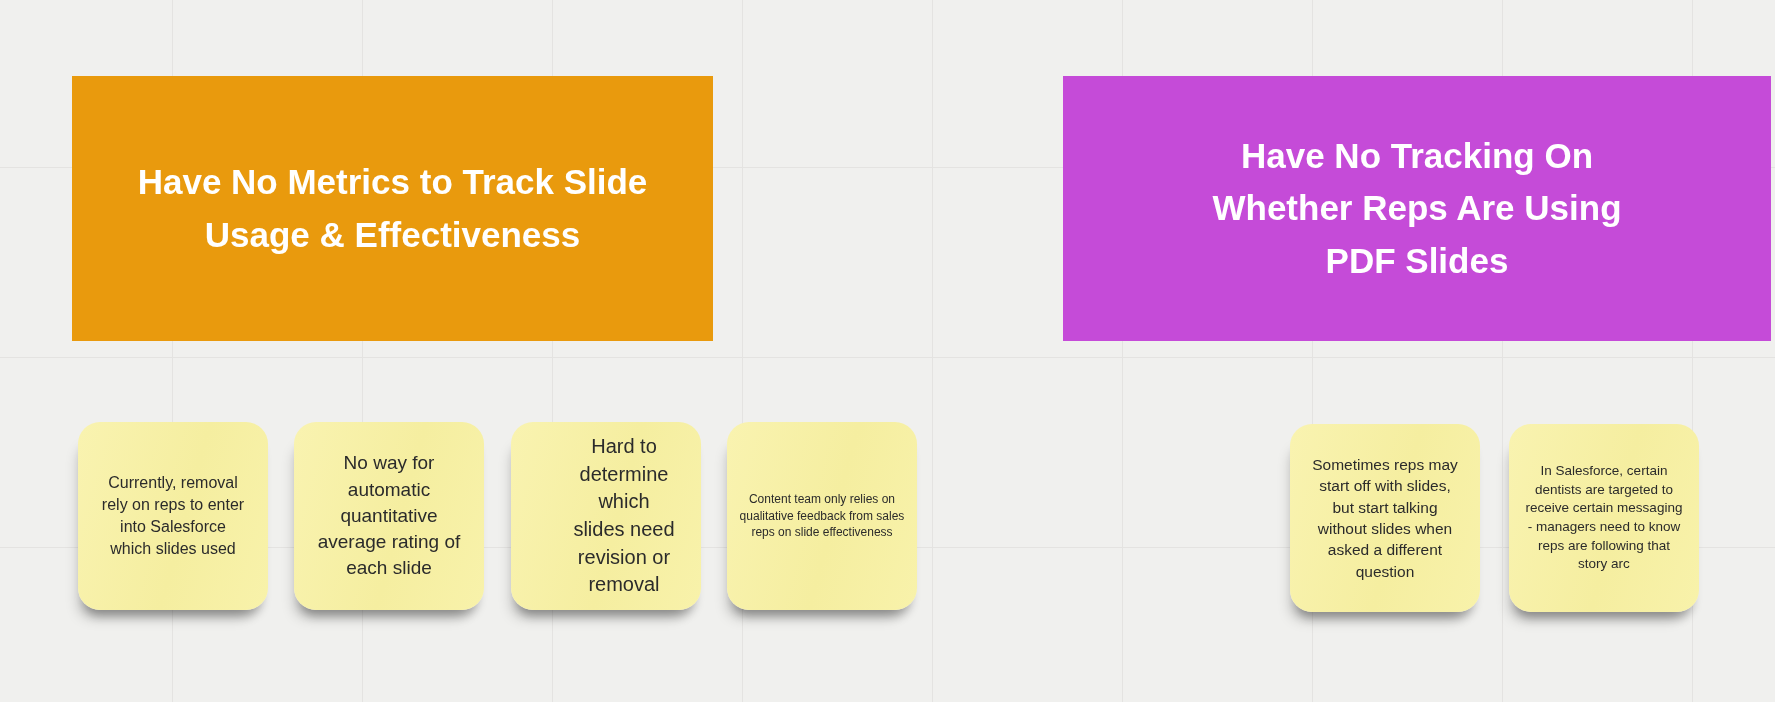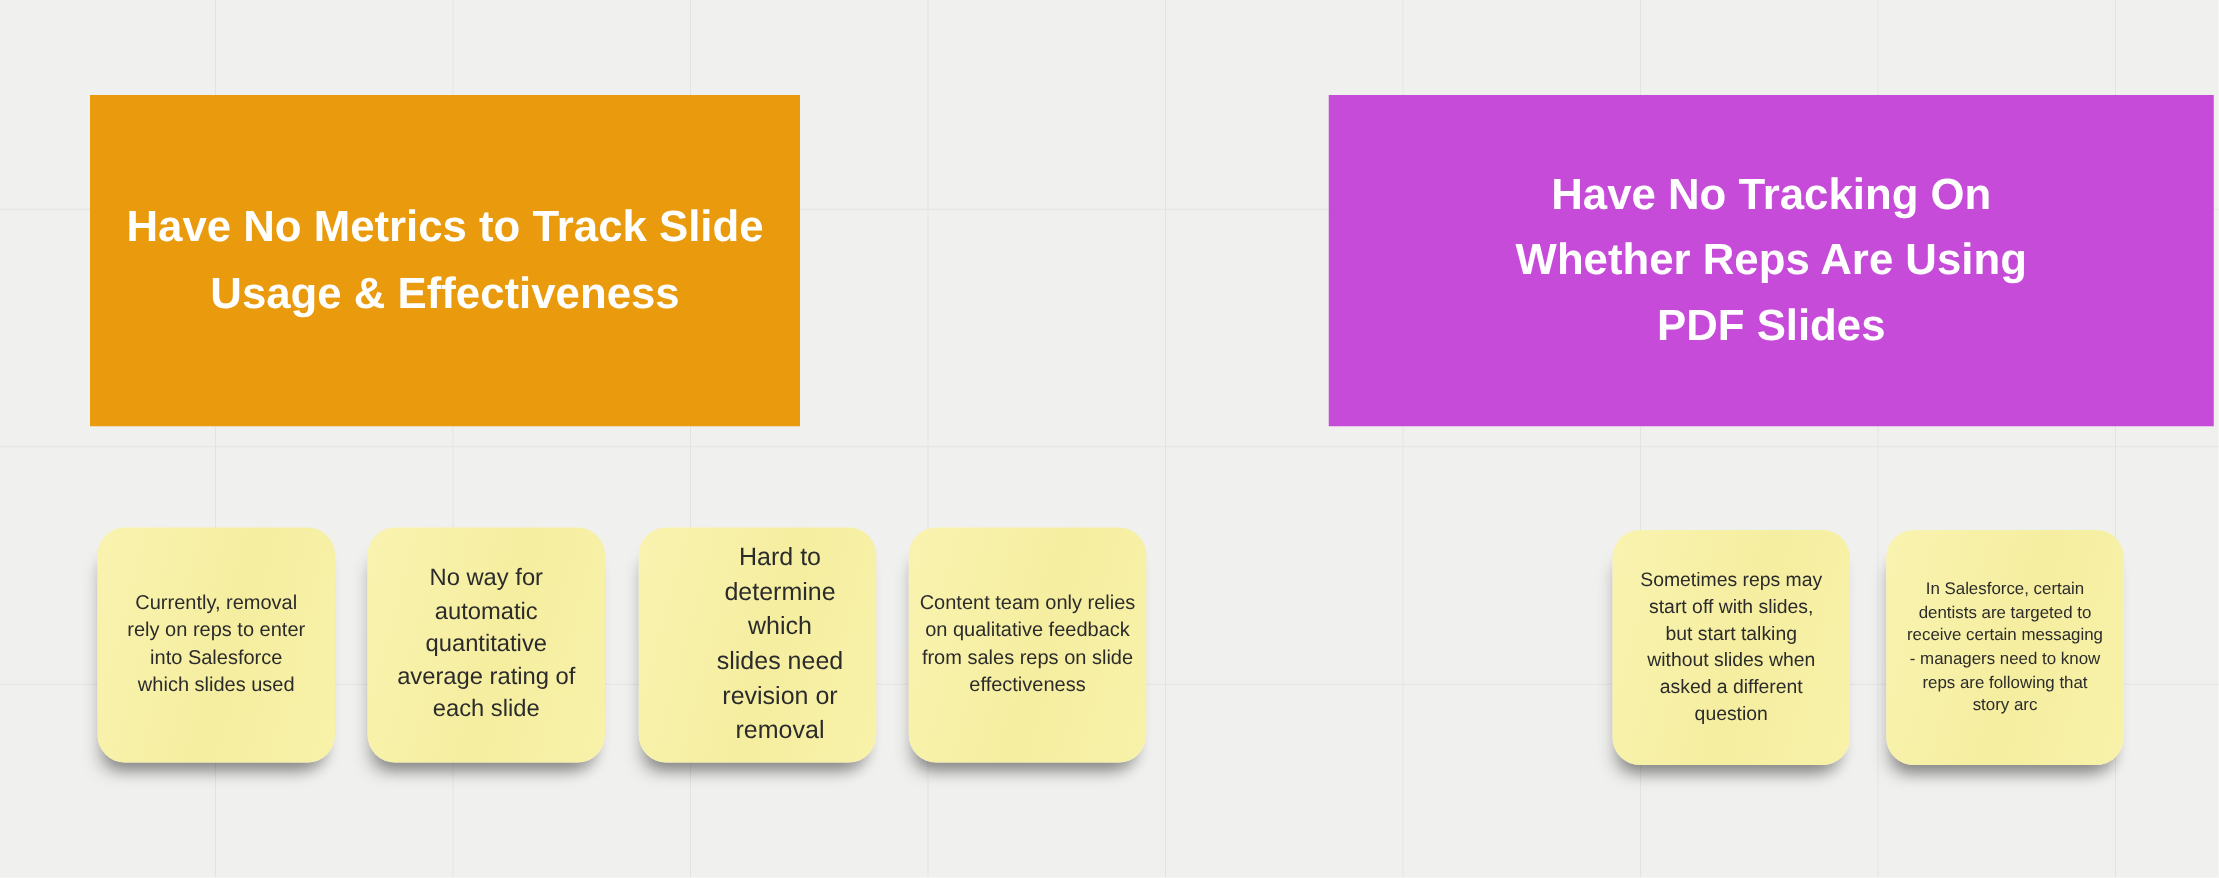--- a/index.html
+++ b/index.html
@@ -31,21 +31,21 @@
     align-items: center;
     justify-content: center;
     text-align: center;
   }
   .section-card .title {
     color: #ffffff;
     font-weight: 700;
     font-size: 35px;
     line-height: 1.5;
   }
-  .card-metrics  { left: 72px;  width: 568px; background: #e99a0d; }
+  .card-metrics  { left: 72px;  width: 641px; background: #e99a0d; }
   .card-tracking { left: 1063px; width: 708px; background: #c54bd8; align-items: center; }
   .card-metrics .title  { max-width: 525px; }
   .card-tracking .title { max-width: 455px; }
 
   .sticky {
     position: absolute;
     width: 190px;
     height: 188px;
     background: linear-gradient(105deg, #f9f3b0 0%, #f5eea0 55%, #f8f2aa 100%);
     box-shadow:
@@ -70,21 +70,21 @@
   .n2 { left: 294px; }
   .n3 { left: 511px; padding-left: 36px; }
   .n4 { left: 727px; }
   .n5 { left: 1071px; }
   .n6 { left: 1290px; }
   .n7 { left: 1509px; }
 
   .n1 .note-text { font-size: 16px;   padding: 0 21px; }
   .n2 .note-text { font-size: 19px;   padding: 0 14px; }
   .n3 .note-text { font-size: 20px;   padding: 0 26px; }
-  .n4 .note-text { font-size: 16px;   padding: 0 8px; }
+  .n4 .note-text { font-size: 12px;   padding: 0 8px; }
   .n5 .note-text { font-size: 17px;   padding: 0 16px; }
   .n6 .note-text { font-size: 15.5px; padding: 0 17px; }
   .n7 .note-text { font-size: 13.5px; padding: 0 14px; }
 </style>
 </head>
 <body>
 
 <div class="board">
 
   <div class="section-card card-metrics" style="background-color: rgb(233, 154, 13);">

